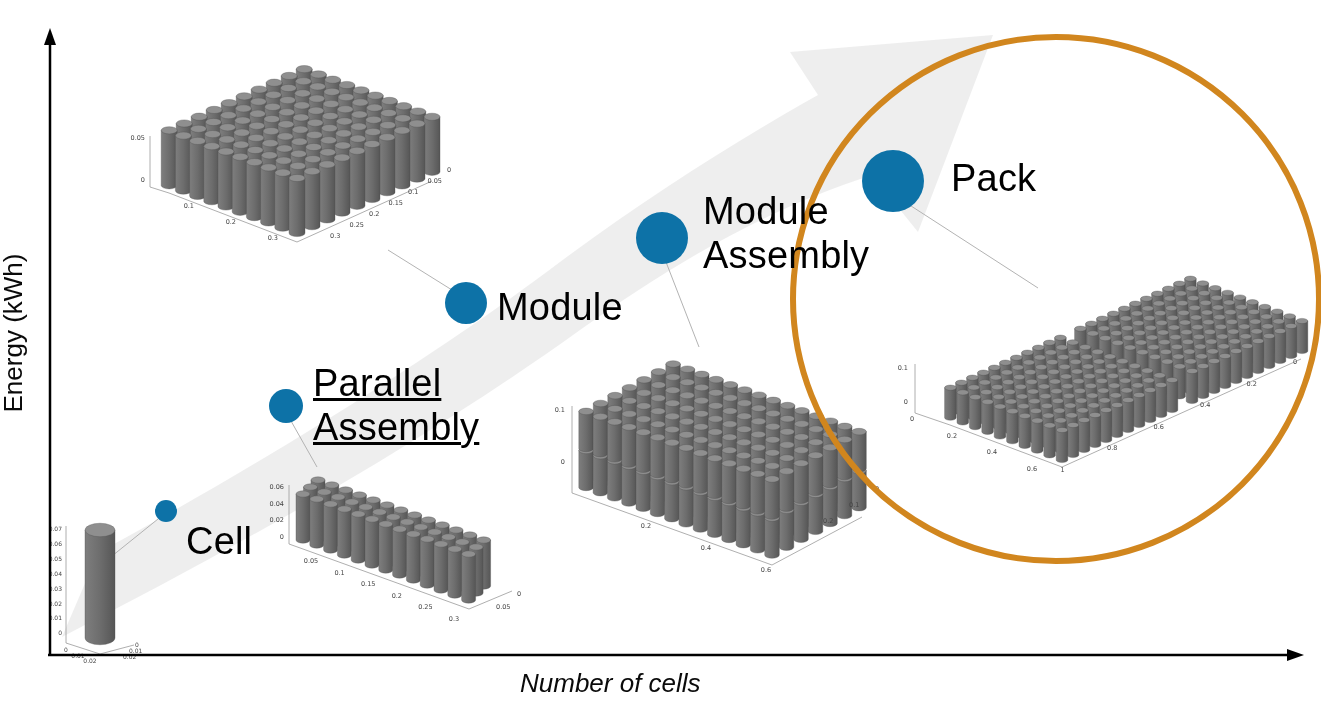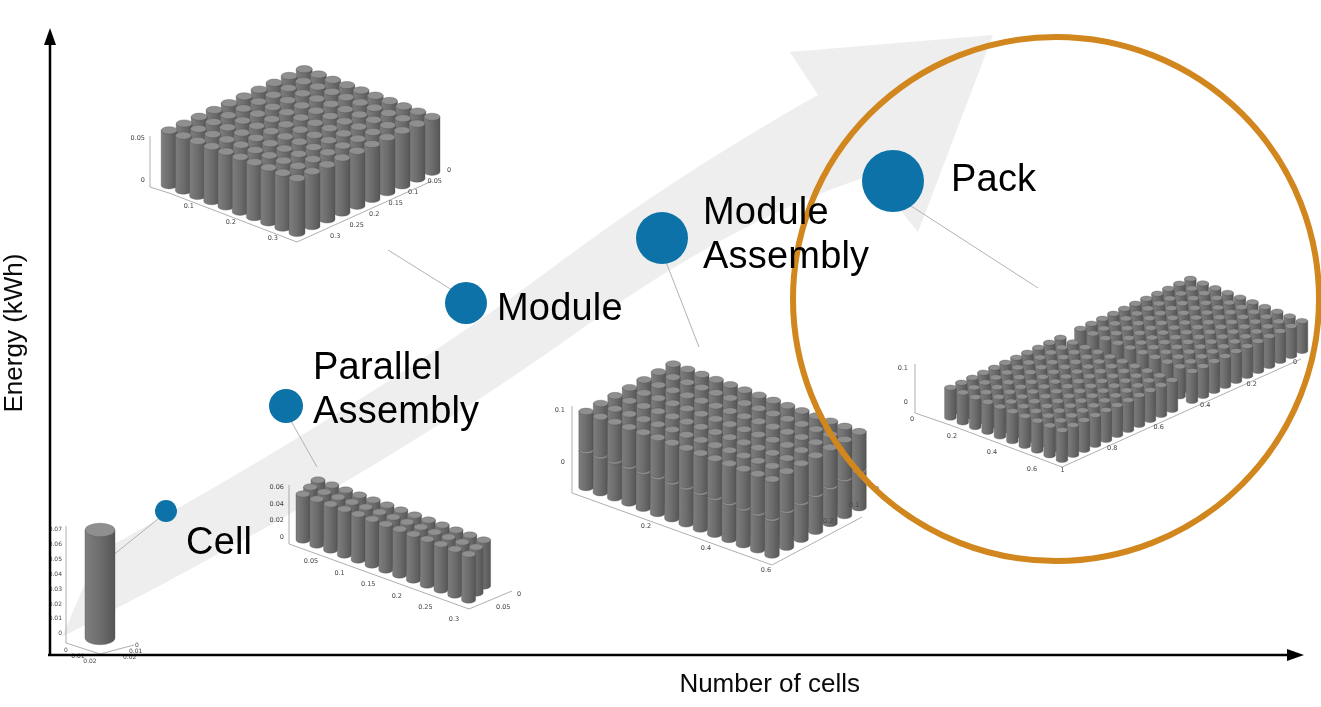--- a/index.html
+++ b/index.html
@@ -3,21 +3,21 @@
 <meta charset="utf-8">
 <style>
   html,body{margin:0;padding:0;background:#fff;}
   body{font-family:"Liberation Sans",sans-serif;}
   .canvas{position:relative;width:1321px;height:707px;background:#fff;overflow:hidden;}
   .canvas > svg{position:absolute;left:0;top:0;}
   svg text{font-family:"DejaVu Sans",sans-serif;}
   .stage-label{position:absolute;font-size:38px;color:#000;white-space:pre-line;line-height:1.15;letter-spacing:.2px;}
   .axis-label{position:absolute;font-size:26px;color:#0a0a0a;}
   #y-label{left:-136px;top:317px;width:300px;height:32px;text-align:center;transform:rotate(-90deg);}
-  #x-label{left:520px;top:668px;width:340px;text-align:right;}
+  #x-label{left:520px;top:668px;width:340px;text-align:left;font-style:italic;}
 </style>
 </head>
 <body>
 
 <div class="canvas">
 
   <svg id="fig" width="1321" height="707" viewBox="0 0 1321 707">
     <defs>
       <linearGradient id="cylBody" x1="0" y1="0" x2="1" y2="0">
         <stop offset="0" stop-color="#7e7e7e"></stop>
@@ -2372,21 +2372,21 @@
 
     <g id="main-axes">
       <line x1="50" y1="656" x2="50" y2="42" stroke="#000" stroke-width="2.5"></line>
       <polygon points="50,28 44,45 56,45" fill="#000"></polygon>
       <line x1="48" y1="655" x2="1290" y2="655" stroke="#000" stroke-width="2.5"></line>
       <polygon points="1304,655 1287,649 1287,661" fill="#000"></polygon>
     </g>
   </svg>
 
   <div class="stage-label" style="left:186px;top:520px;">Cell</div>
-  <div class="stage-label" style="left:313px;top:345px;">Parallel
+  <div class="stage-label" style="left:313px;top:362px;text-decoration:underline;">Parallel
 Assembly</div>
   <div class="stage-label" style="left:497px;top:286px;">Module</div>
   <div class="stage-label" style="left:703px;top:190px;">Module
 Assembly</div>
   <div class="stage-label" style="left:951px;top:157px;">Pack</div>
 
   <div id="y-label" class="axis-label">Energy (kWh)</div>
   <div id="x-label" class="axis-label">Number of cells</div>
 </div>
 

